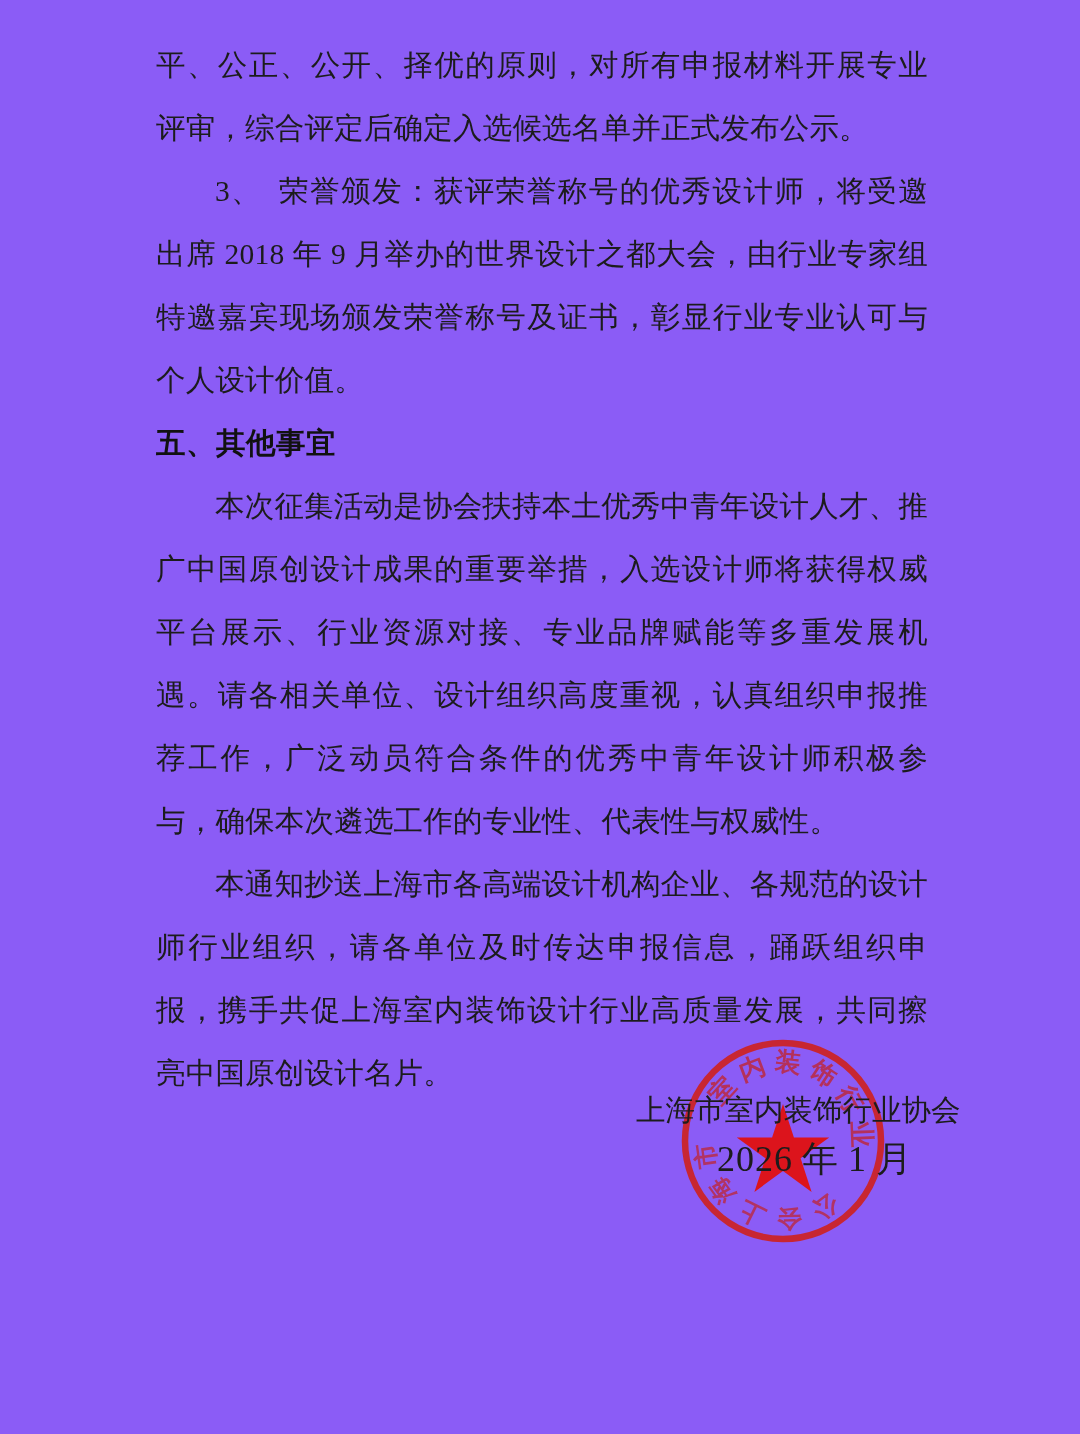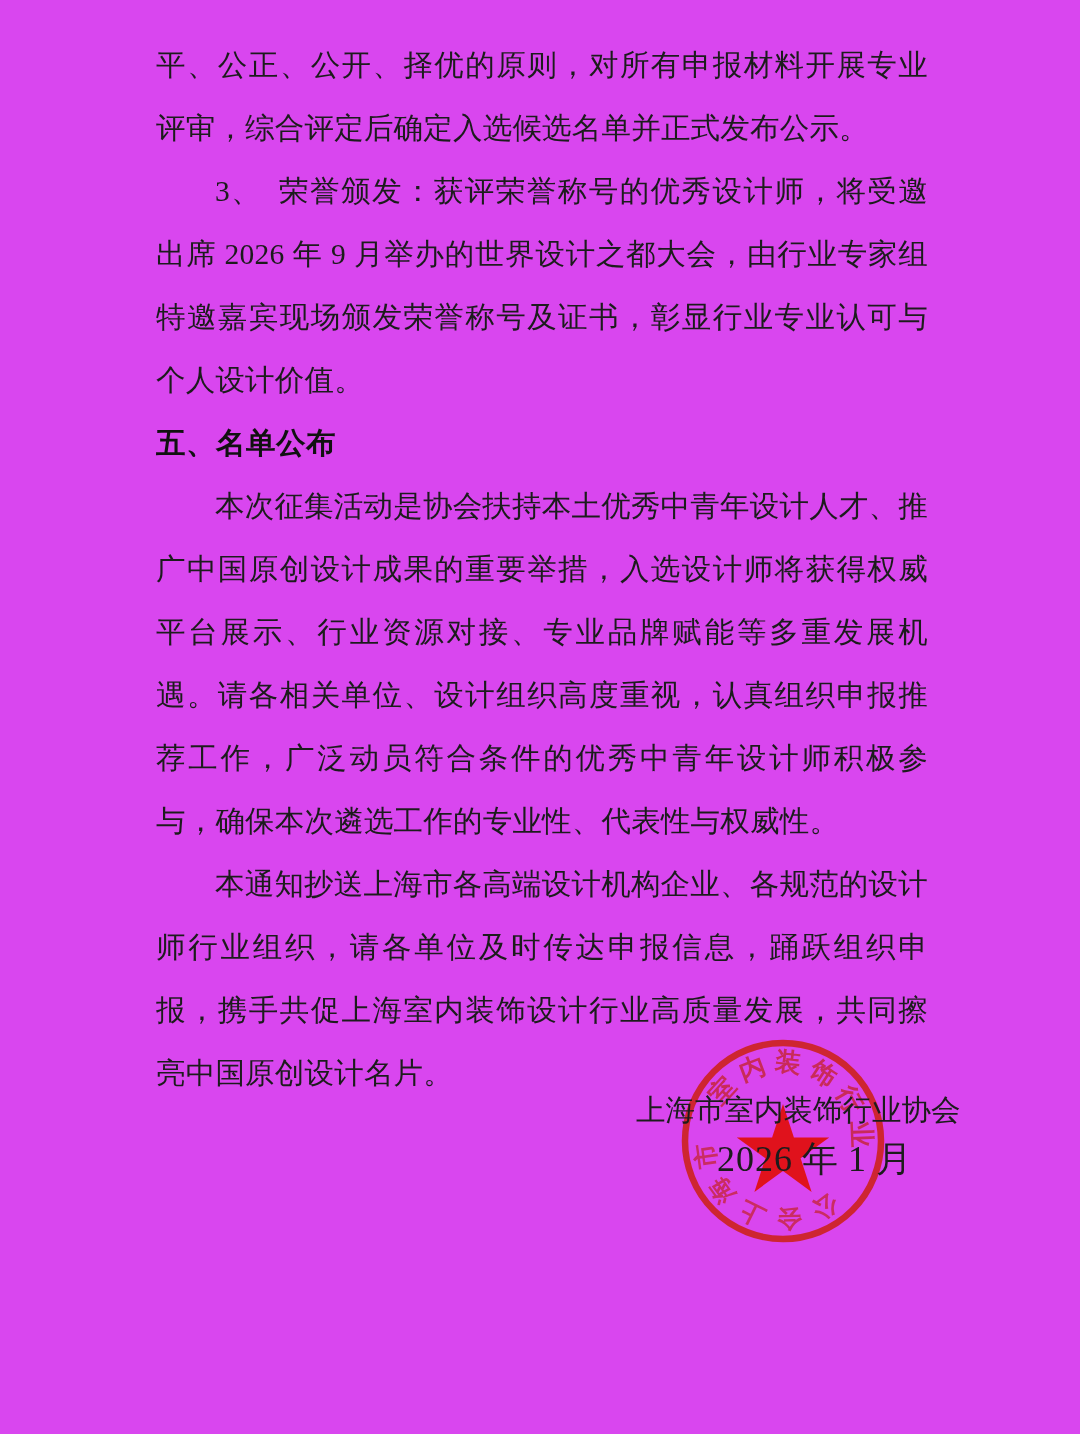--- a/index.html
+++ b/index.html
@@ -8,21 +8,21 @@
     background: #ffffff;
   }
   body {
     font-family: "Liberation Serif", "DejaVu Serif", serif;
     color: #1a1a1a;
   }
   #page {
     position: relative;
     width: 1080px;
     height: 1434px;
-    background: #d946ef;
+    background: #8b5cf6;
     overflow: hidden;
     box-sizing: border-box;
   }
   #content {
     position: absolute;
     left: 156px;
     top: 34px;
     width: 772px;
   }
 
@@ -98,23 +98,23 @@
 </head>
 <body>
 
 <div id="page">
 
   <div id="content">
 
     <p class="para">平、公正、公开、择优的原则，对所有申报材料开展专业评审，综合评定后确定入选候选名单并正式发布公示。</p>
 
 
-    <p class="para numbered"><span class="num">3、</span><span class="gap"></span><span>荣誉颁发：获评荣誉称号的优秀设计师，将受邀出席 2026 年 9 月举办的世界设计之都大会，由行业专家组特邀嘉宾现场颁发荣誉称号及证书，彰显行业专业认可与个人设计价值。</span></p>
+    <p class="para numbered"><span class="num">3、</span><span class="gap"></span><span>荣誉颁发：获评荣誉称号的优秀设计师，将受邀出席 2018 年 9 月举办的世界设计之都大会，由行业专家组特邀嘉宾现场颁发荣誉称号及证书，彰显行业专业认可与个人设计价值。</span></p>
 
-    <h2 class="heading">五、名单公布</h2>
+    <h2 class="heading">五、其他事宜</h2>
 
     <p class="para indent2">本次征集活动是协会扶持本土优秀中青年设计人才、推广中国原创设计成果的重要举措，入选设计师将获得权威平台展示、行业资源对接、专业品牌赋能等多重发展机遇。请各相关单位、设计组织高度重视，认真组织申报推荐工作，广泛动员符合条件的优秀中青年设计师积极参与，确保本次遴选工作的专业性、代表性与权威性。</p>
 
     <p class="para indent2">本通知抄送上海市各高端设计机构企业、各规范的设计师行业组织，请各单位及时传达申报信息，踊跃组织申报，携手共促上海室内装饰设计行业高质量发展，共同擦亮中国原创设计名片。</p>
 
 
   </div>
 
   <div id="seal">
     <svg width="206" height="206" viewBox="0 0 206 206" xmlns="http://www.w3.org/2000/svg">

